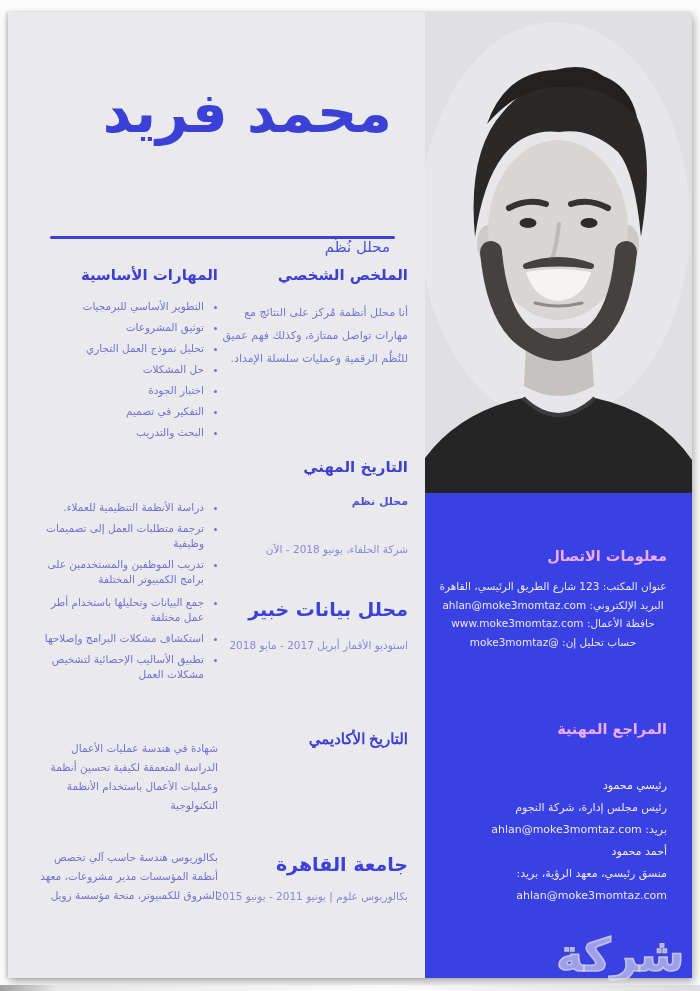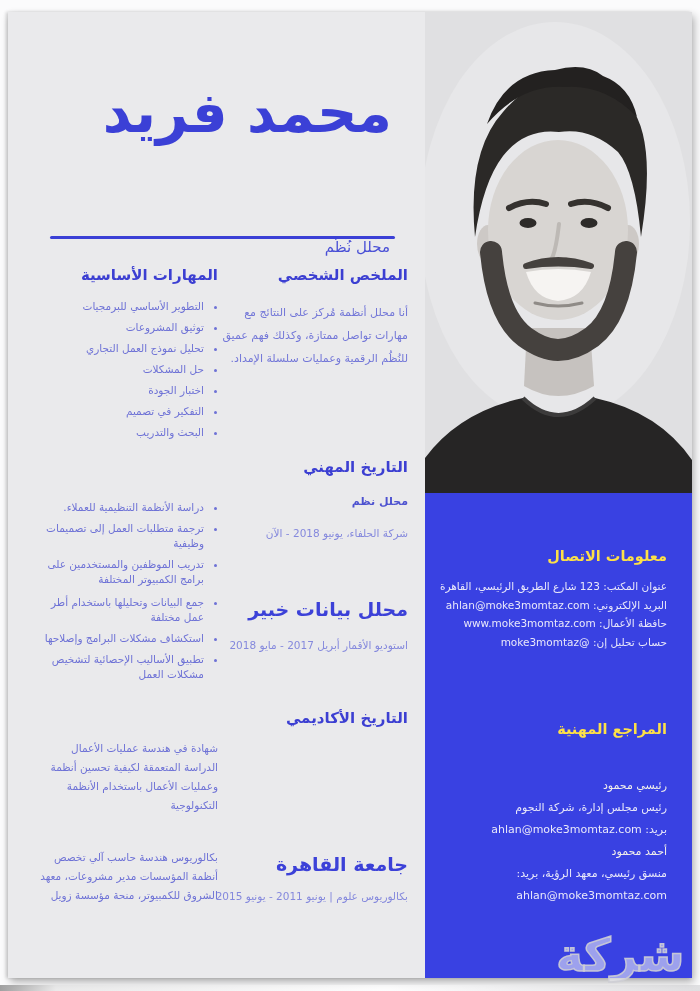--- a/index.html
+++ b/index.html
@@ -28,42 +28,42 @@
              line-height:15px; color:#6e72d6; }
   ul.blist li { margin-bottom:6px; }
   .para-sm { font-size:10.5px; line-height:19px; color:#6e72d6; }
 
   .summary-block { top:254px; }
   .summary-block p { margin-top:17px; }
   .skills-block { top:254px; }
   .skills-block ul { margin-top:15px; }
   .exp-heading { top:446px; }
   .job1-meta { top:483px; }
-  .job1-meta .company { margin-top:17px; }
+  .job1-meta .company { margin-top:33px; }
   .job1-bullets { top:488px; }
   .job2-heading { top:586px; }
   .job2-meta { top:625px; }
   .job2-bullets { top:583px; }
-  .academic-heading { top:697px; }
+  .academic-heading { top:718px;font-family:Liberation Serif, serif; }
   .edu1-meta { top:729px; }
   .edu1-meta .degree { margin-top:18px; }
   .edu1-para { top:727px; }
   .uni-heading { top:841px; }
   .uni-meta { top:876px; }
   .edu2-para { top:836px; }
 
   
   .right-col { position:absolute; left:417px; top:0; width:267px; height:966px; }
   .photo { position:absolute; left:0; top:0; width:267px; height:481px; background:#e2e2e4; }
   .photo svg { display:block; }
   .panel { position:absolute; left:0; top:481px; width:267px; height:485px;
            background:#3941e2; direction:rtl; color:#e9e8fa; }
-  .panel-heading { font-size:14.5px; font-weight:bold; color:#fde047; }
+  .panel-heading { font-size:14.5px; font-weight:bold; color:#f0abfc; }
   .contact-heading { position:absolute; top:55px; right:25px; }
-  .contact-lines { position:absolute; top:84px; right:25px; left:14px; text-align:right;
+  .contact-lines { position:absolute; top:84px; right:25px; left:14px; text-align:center;
                    font-size:10.5px; line-height:18.5px; color:#e9e8fa; }
   .refs-heading { position:absolute; top:228px; right:25px; }
   .refs-list { position:absolute; top:282px; right:25px; left:14px; text-align:right;
                font-size:11px; line-height:22px; color:#e9e8fa; }
   .ref-name { color:#f3f0ea; }
 
   
   .watermark { position:absolute; left:556px; top:928px; z-index:5;
                font-size:46px; font-weight:bold; direction:rtl;
                color:rgba(240,240,246,.55); -webkit-text-stroke:1.5px rgba(205,205,212,.9);

